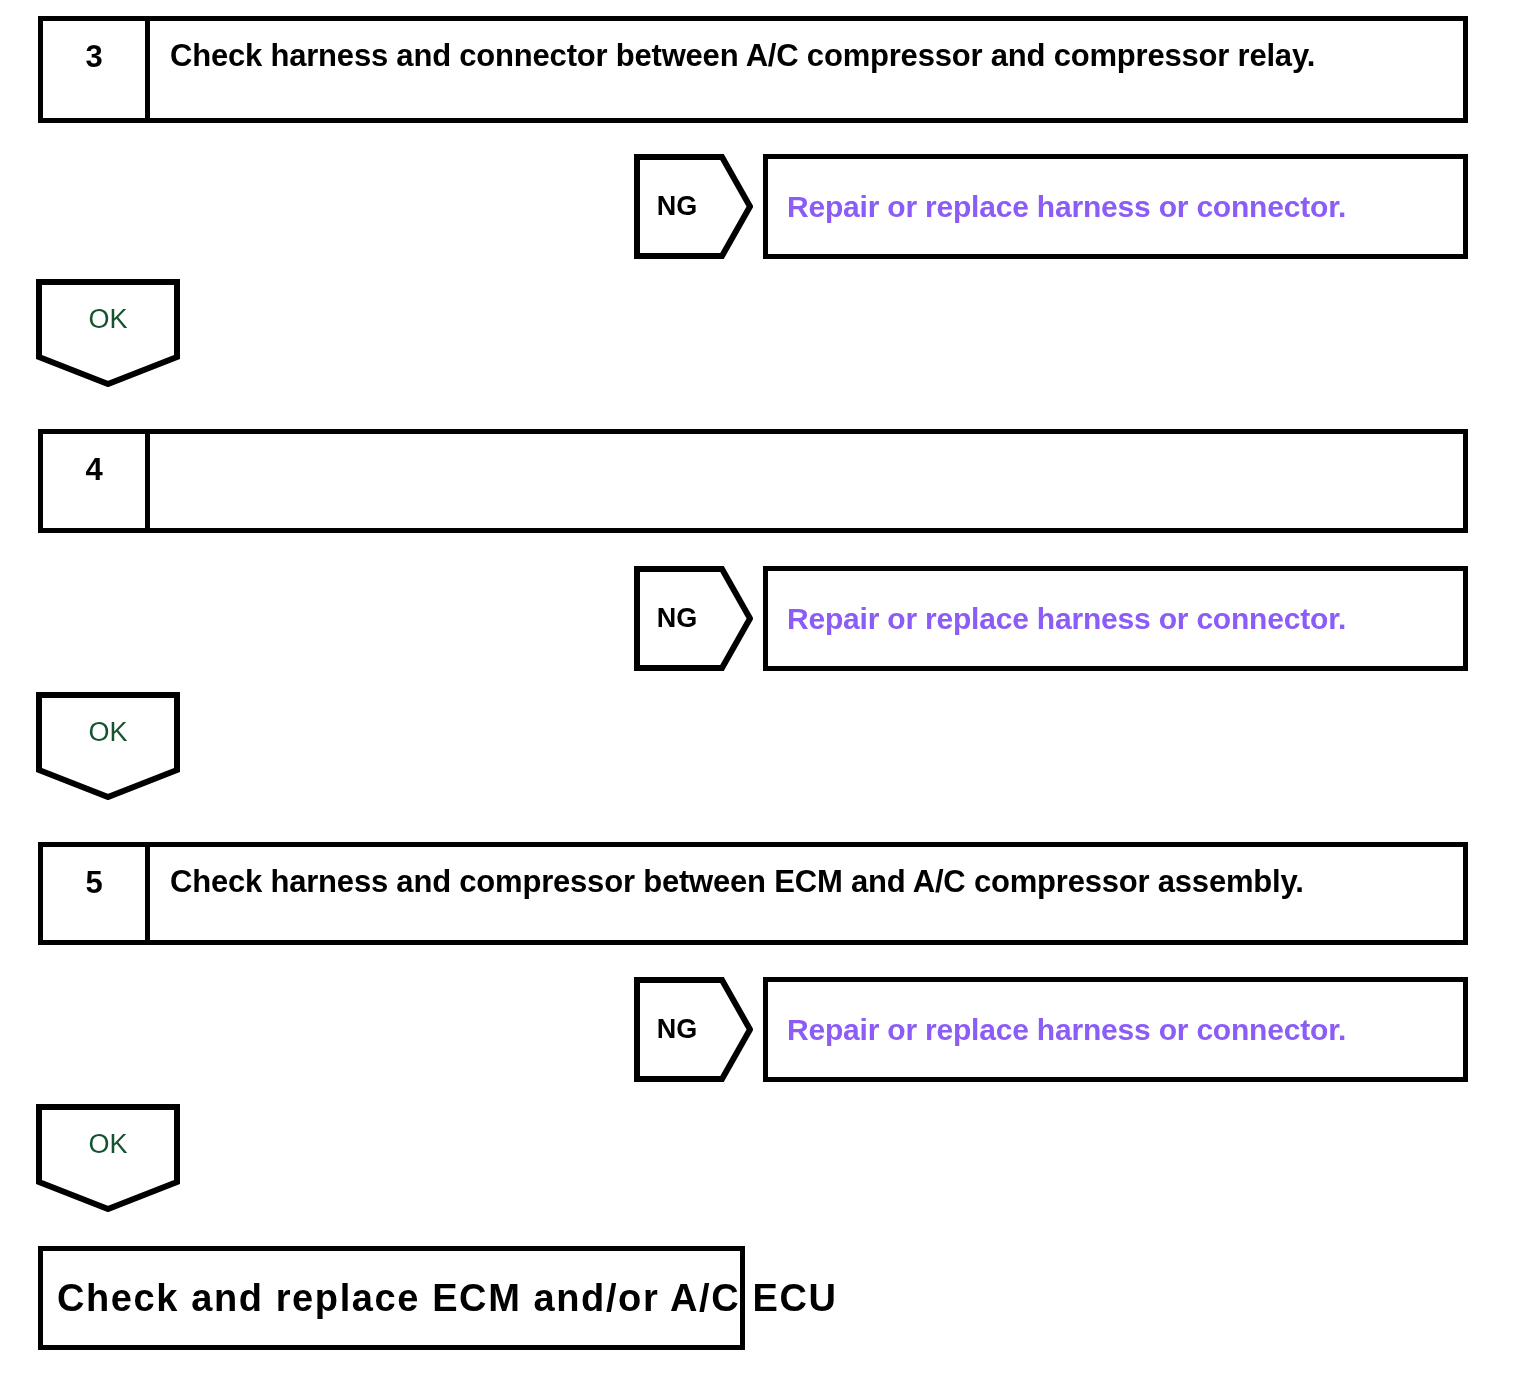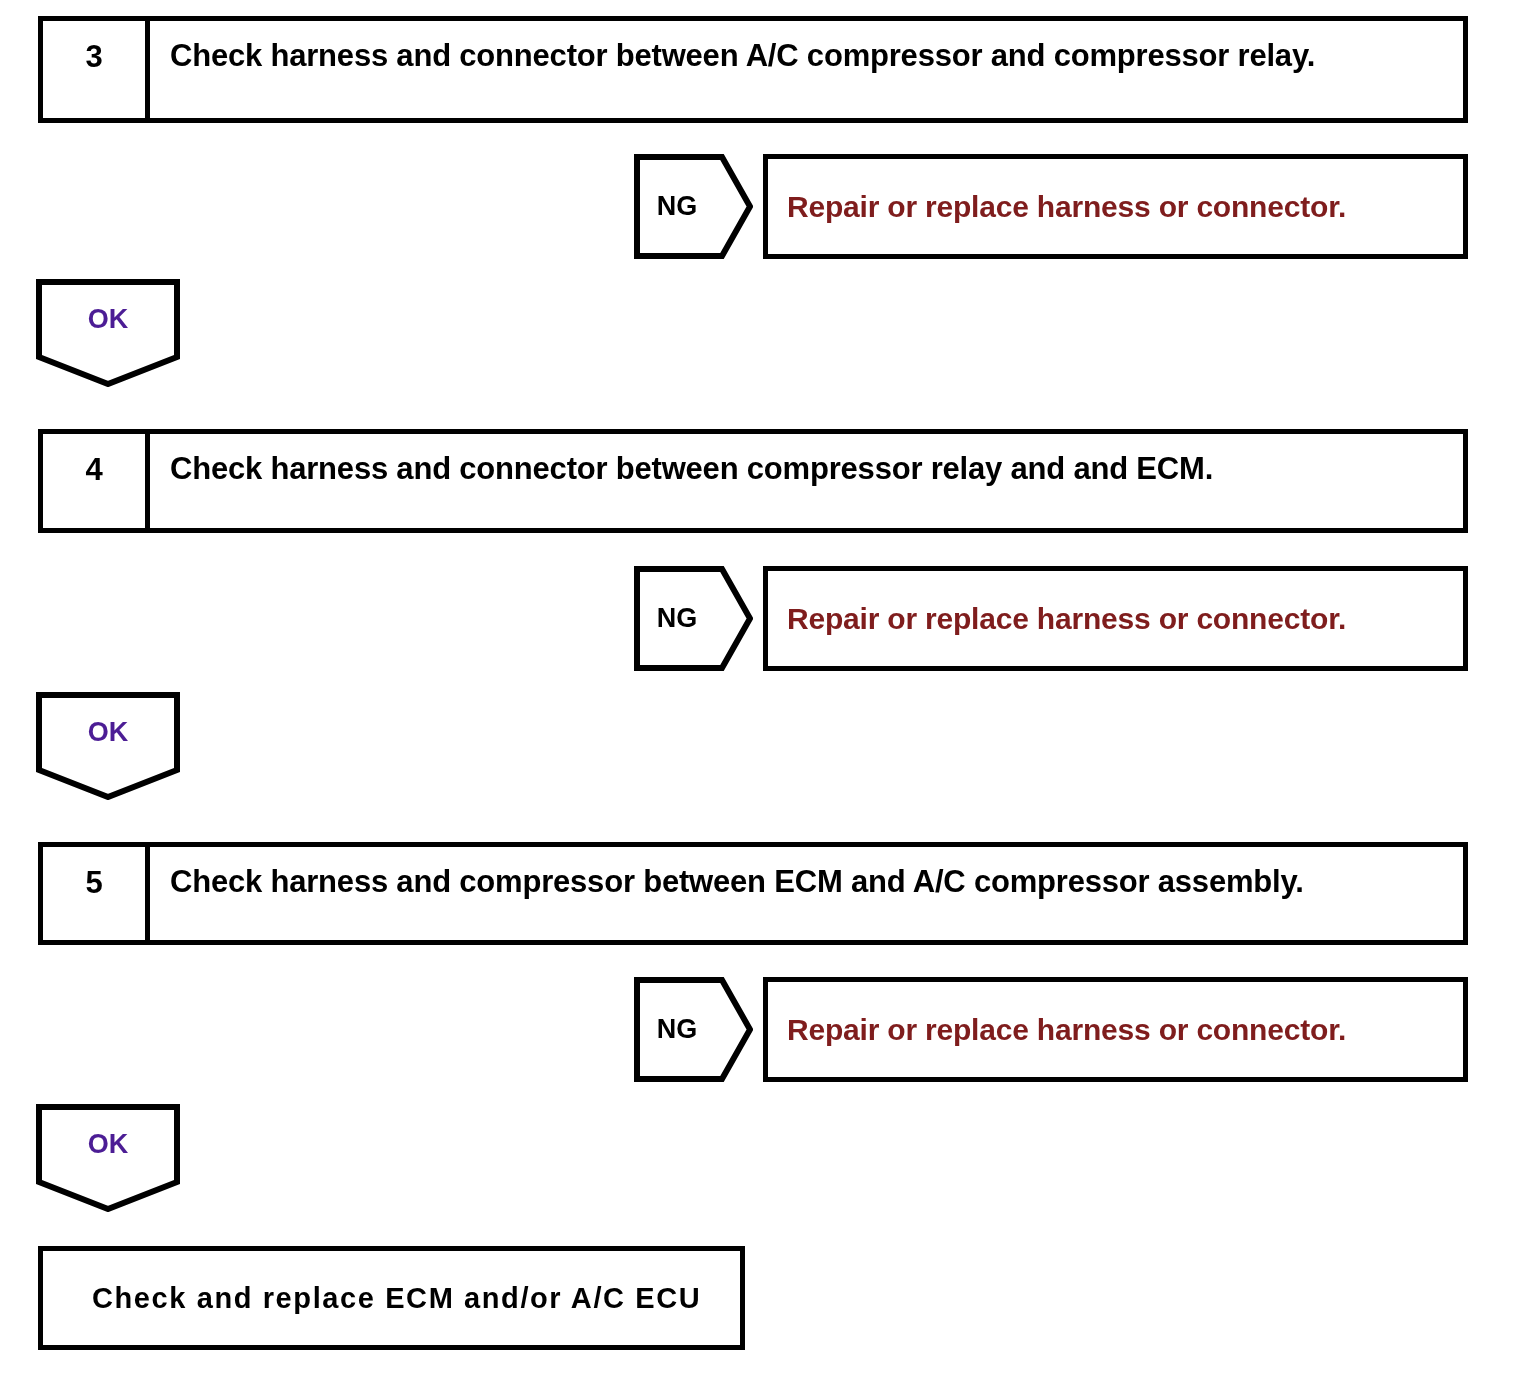--- a/index.html
+++ b/index.html
@@ -88,51 +88,51 @@
   .ok-label {
     position: absolute;
     left: 0;
     top: 0;
     width: 144px;
     height: 80px;
     display: flex;
     align-items: center;
     justify-content: center;
     font-size: 27px;
-    font-weight: bold;
-    color: #4c1d95;
+    font-weight: normal;
+    color: #14532d;
     letter-spacing: 0px;
   }
 
   
   .result-box {
     position: absolute;
     box-sizing: border-box;
     border: 5px solid #000;
     background: #fff;
     display: flex;
     align-items: center;
     padding-left: 19px;
     font-size: 30px;
     font-weight: bold;
-    color: #7f1d1d;
+    color: #8b5cf6;
     white-space: nowrap;
     letter-spacing: -0.2px;
   }
 
   .final-box {
     position: absolute;
     box-sizing: border-box;
     border: 5px solid #000;
     background: #fff;
     display: flex;
     flex-direction: column;
     justify-content: center;
-    padding-left: 49px;
-    font-size: 29px;
+    padding-left: 14px;
+    font-size: 38px;
     font-weight: bold;
     color: #000;
     line-height: 1.33;
     letter-spacing: 1.6px;
     white-space: nowrap;
   }
 </style>
 </head>
 <body>
 
@@ -153,21 +153,20 @@
 
   <div class="ok-shape" style="left:36px; top:279px;">
     <svg viewBox="0 0 144 108" xmlns="http://www.w3.org/2000/svg" aria-hidden="true">
       <polygon points="3,3 141,3 141,78 72,105 3,78" fill="#ffffff" stroke="#000000" stroke-width="6" stroke-linejoin="miter"></polygon>
     </svg>
     <div class="ok-label">OK</div>
   </div>
 
   <div class="step-box" style="left:38px; top:429px; width:1430px; height:104px;">
     <div class="step-num">4</div>
-    <div class="step-text">Check harness and connector between compressor relay and and ECM.</div>
   </div>
 
   <div class="ng-shape" style="left:634px; top:566px;">
     <svg viewBox="0 0 119 105" xmlns="http://www.w3.org/2000/svg" aria-hidden="true">
       <polygon points="3,3 88,3 116,52.5 88,102 3,102" fill="#ffffff" stroke="#000000" stroke-width="6" stroke-linejoin="miter"></polygon>
     </svg>
     <div class="ng-label">NG</div>
   </div>
   <div class="result-box" style="left:763px; top:566px; width:705px; height:105px;">Repair or replace harness or connector.</div>
 

